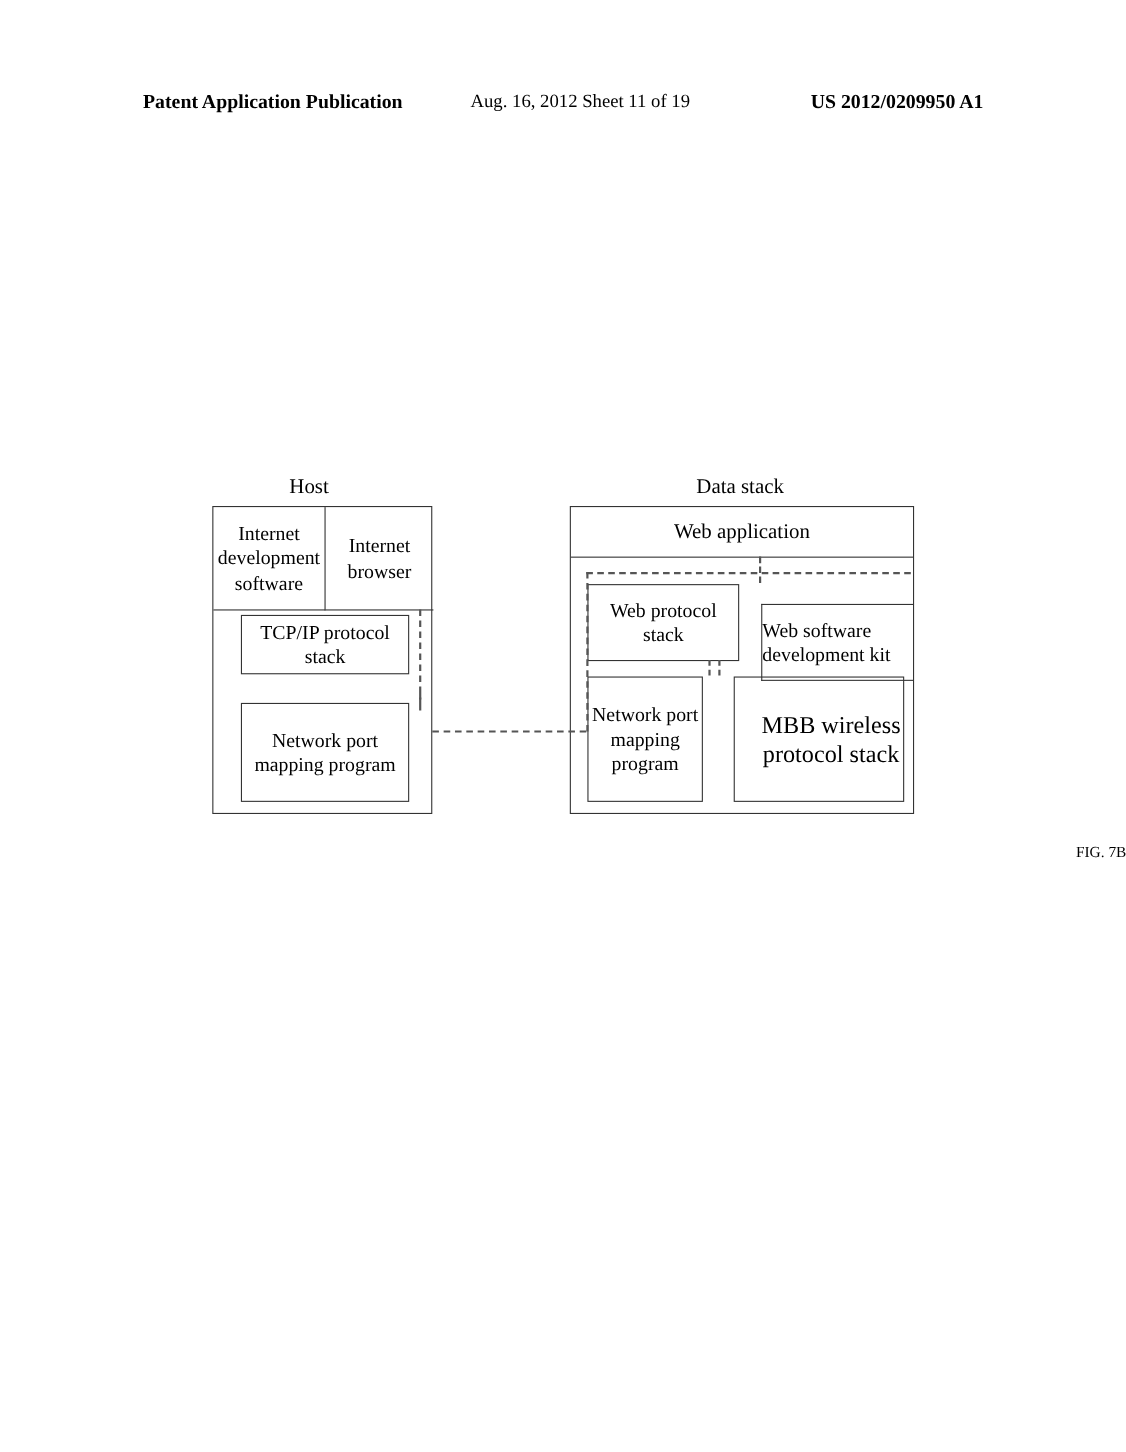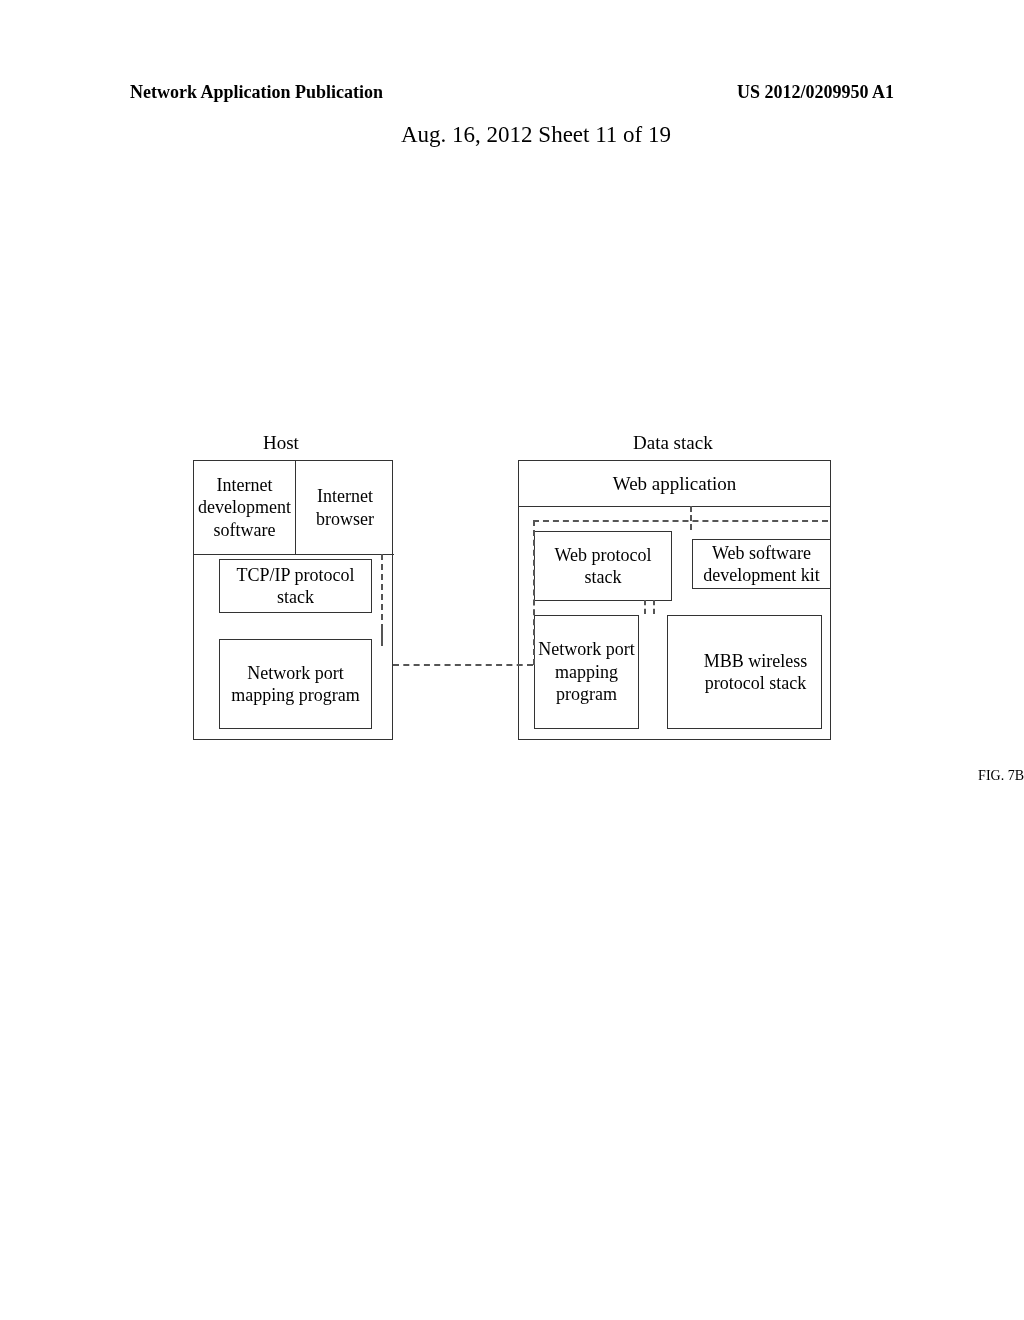--- a/index.html
+++ b/index.html
@@ -13,21 +13,21 @@
     .header {
       position: absolute;
       top: 82px;
       left: 130px;
       right: 130px;
       display: flex;
       justify-content: space-between;
       font-size: 18px;
     }
     .header .left { font-weight: bold; }
-    .header .center { font-size: 23px; margin-top: 40px; }
+    .header .center { font-size: 17px; }
     .header .right { font-weight: bold; margin-left: 48px; }
     .diagram-area {
       position: absolute;
       top: 460px;
       left: 193px;
       width: 638px;
     }
     .titles-row {
       position: absolute;
       top: -28px;
@@ -123,29 +123,29 @@
       display: flex;
       align-items: center;
       justify-content: center;
       text-align: center;
       font-size: 18px;
       line-height: 1.25;
     }
     .dc-sdk {
       position: absolute;
       right: 0;
-      top: 78px;
+      top: 88px;
       width: 138px;
-      height: 50px;
+      height: 70px;
       border: 1px solid #333;
       border-right: none;
       display: flex;
       align-items: center;
       justify-content: center;
-      text-align: center;
+      text-align: left;
       font-size: 18px;
       line-height: 1.25;
     }
     .dc-netport {
       position: absolute;
       left: 15px;
       top: 154px;
       width: 105px;
       height: 114px;
       border: 1px solid #333;
@@ -160,21 +160,21 @@
       position: absolute;
       left: 148px;
       top: 154px;
       width: 155px;
       height: 114px;
       border: 1px solid #333;
       display: flex;
       align-items: center;
       justify-content: center;
       text-align: center;
-      font-size: 18px;
+      font-size: 22px;
       line-height: 1.25;
       padding-left: 22px;
     }
     .dashed-line {
       position: absolute;
       border-top: 2px dashed #555;
     }
     .dashed-line-v {
       position: absolute;
       border-left: 2px dashed #555;
@@ -185,21 +185,21 @@
       left: 0;
       width: 1024px;
       text-align: right;
       font-size: 14px;
     }
   </style>
 </head>
 <body>
 
 <div class="header">
-  <span class="left">Network Application Publication</span>
+  <span class="left">Patent Application Publication</span>
   <span class="center">Aug. 16, 2012  Sheet 11 of 19</span>
   <span class="right">US 2012/0209950 A1</span>
 </div>
 
 <div class="diagram-area">
 
   <div class="titles-row">
     <span class="host-title">Host</span>
     <span class="datacard-title">Data stack</span>
   </div>

